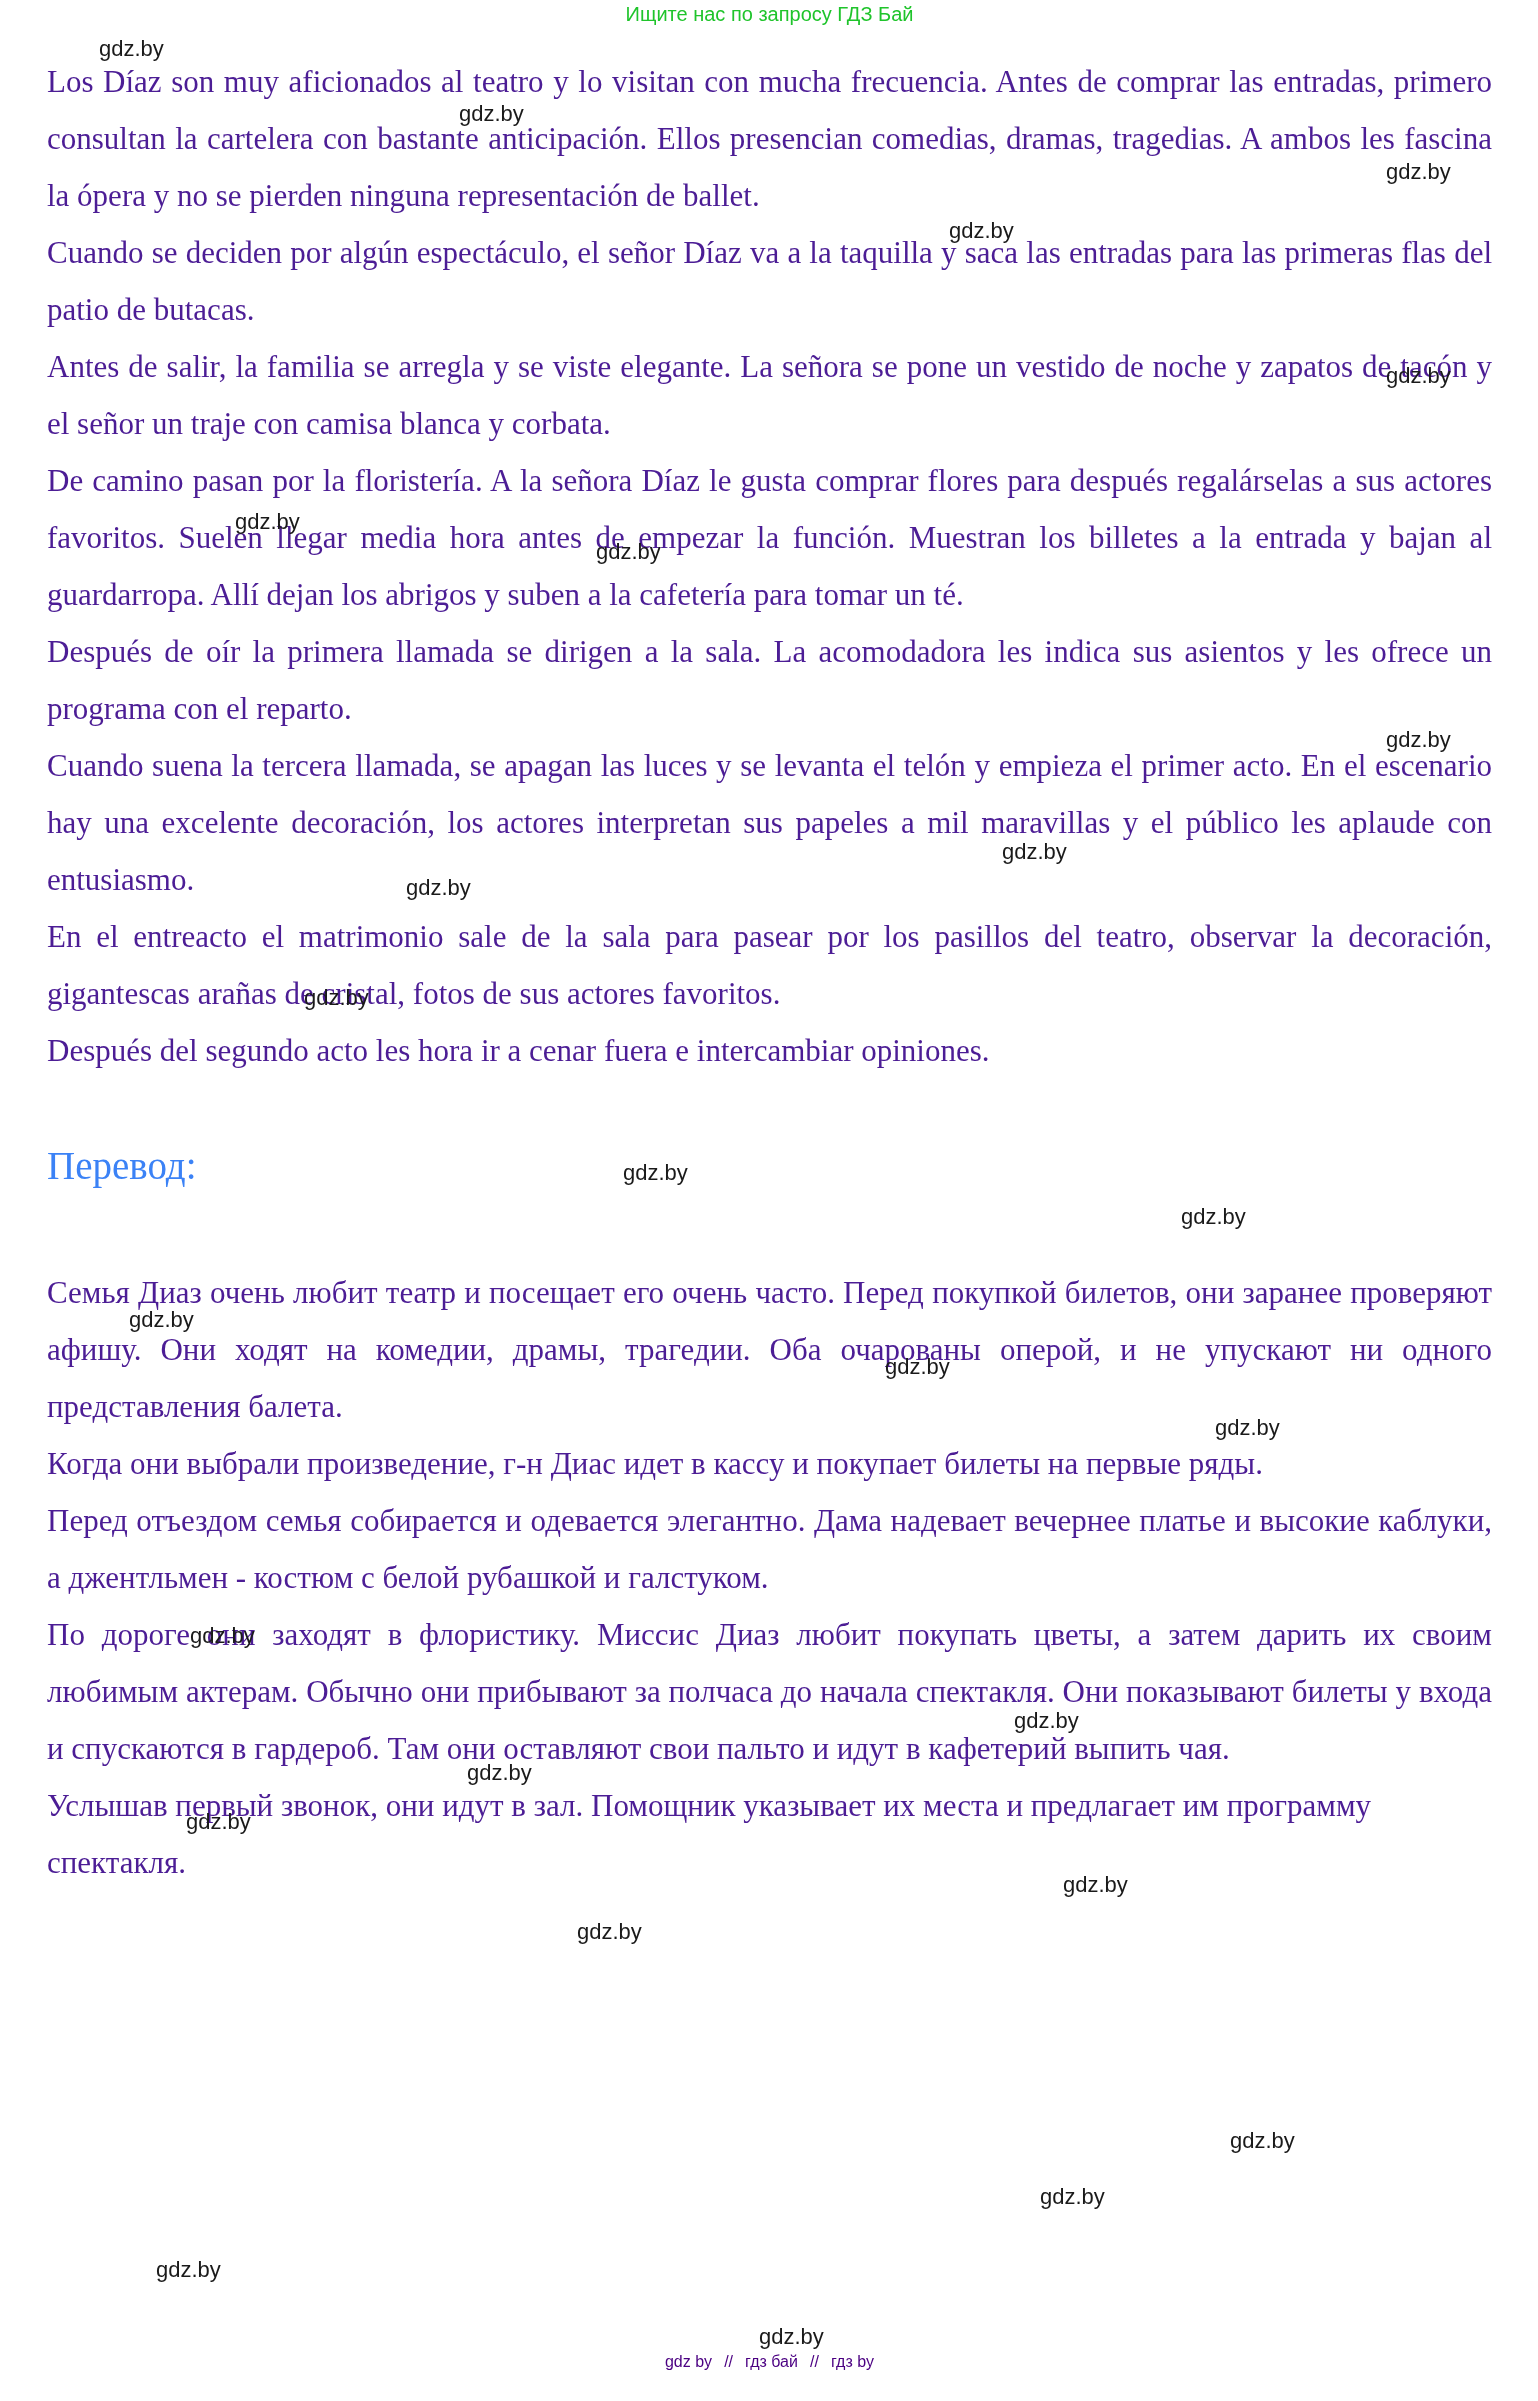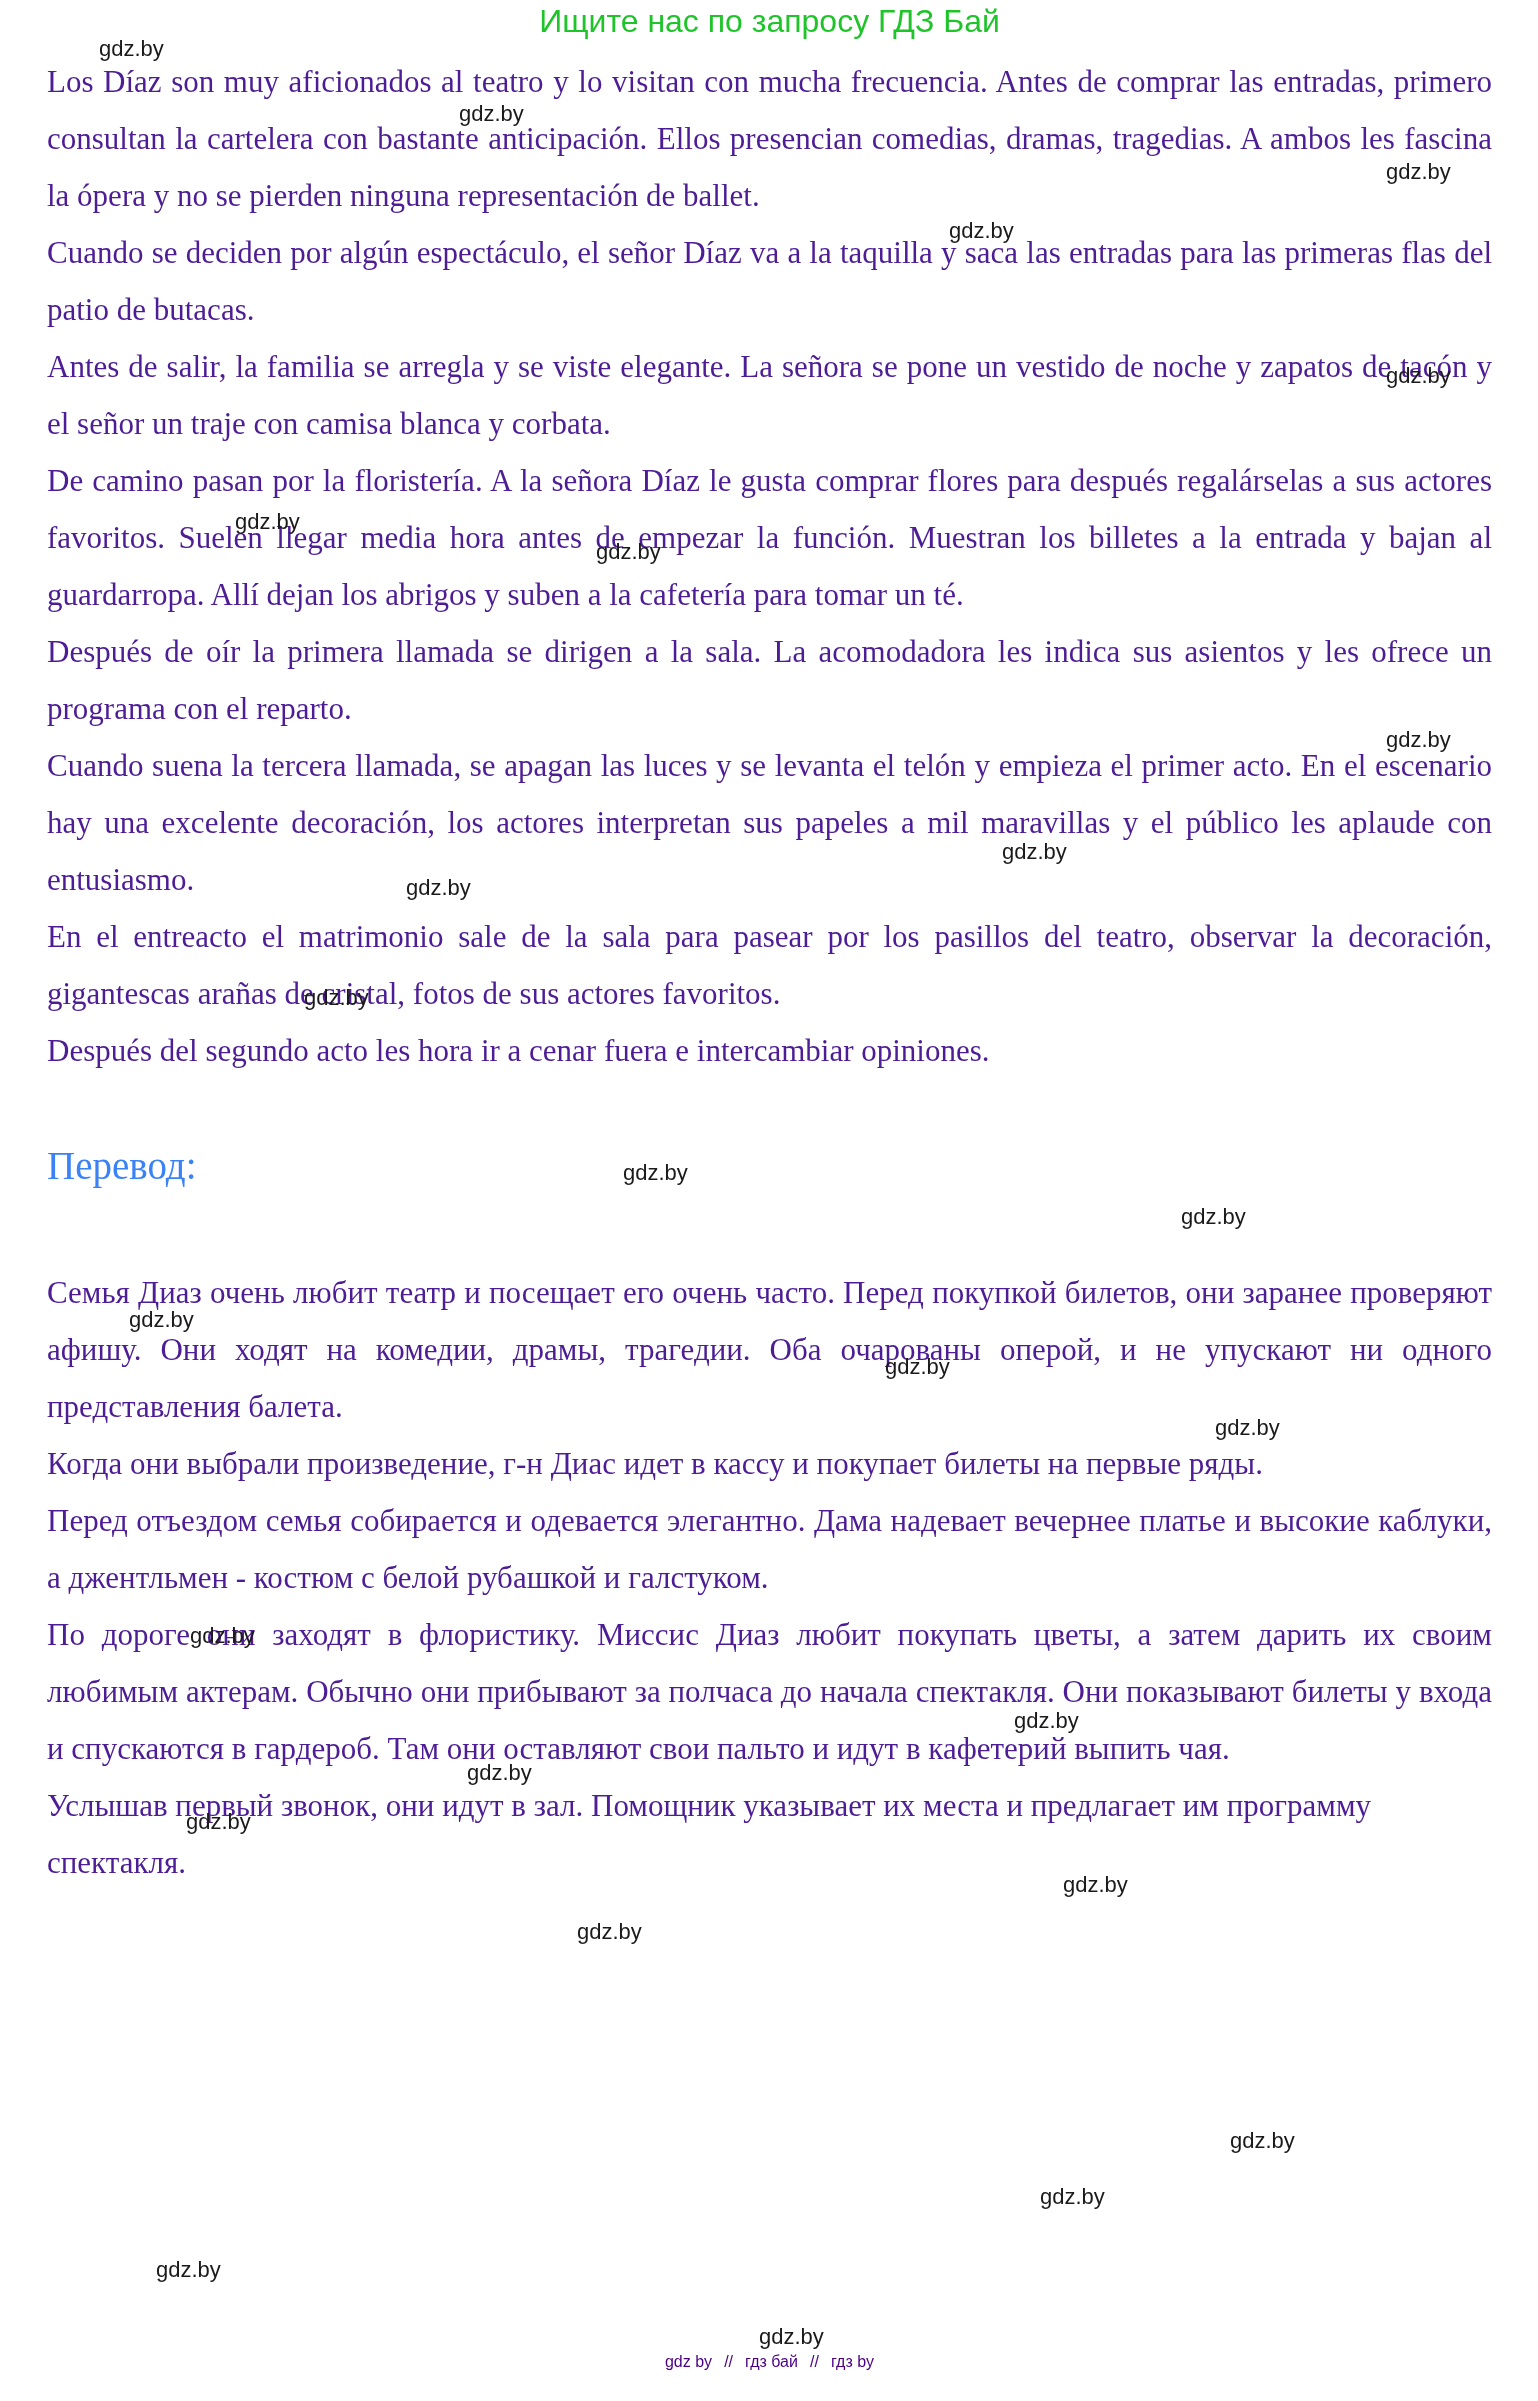--- a/index.html
+++ b/index.html
@@ -23,21 +23,21 @@
   }
 
   
   .promo {
     position: absolute;
     top: 3px;
     left: 0;
     width: 1539px;
     text-align: center;
     font-family: "Liberation Sans", "DejaVu Sans", sans-serif;
-    font-size: 32px;
+    font-size: 20px;
     color: #1fc42b;
     letter-spacing: 0px;
     white-space: nowrap;
   }
 
   
   .content {
     position: absolute;
     left: 47px;
     top: 53px;

